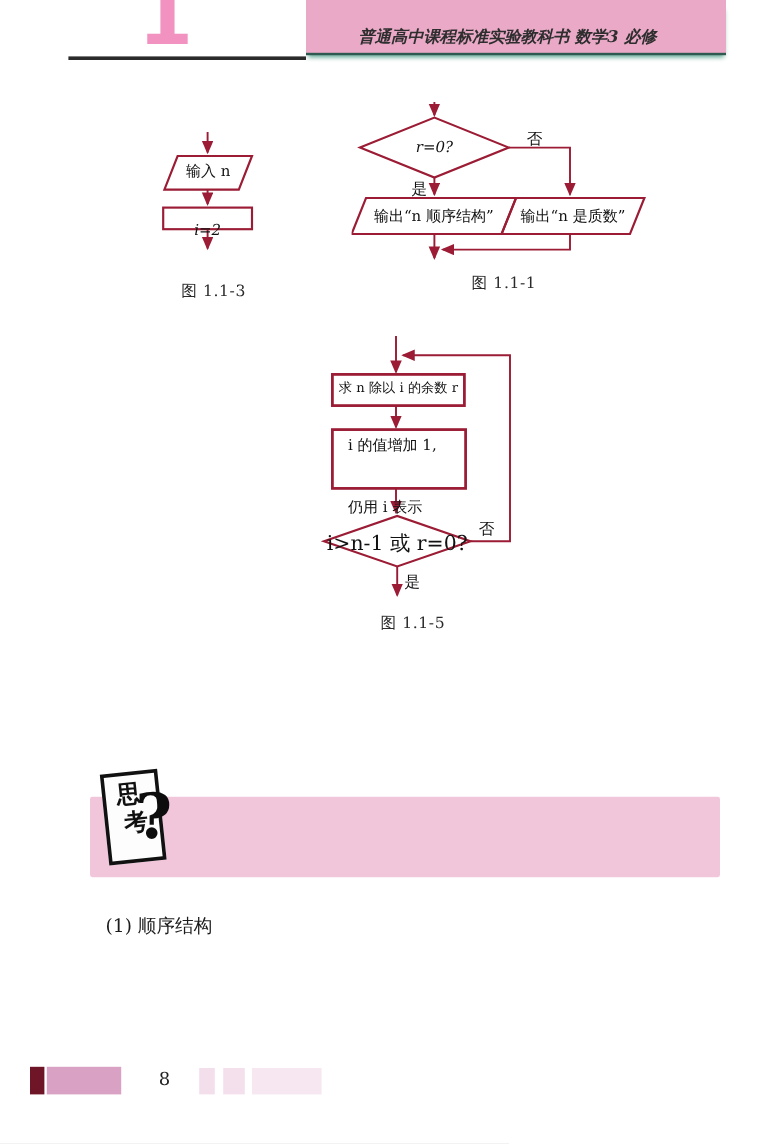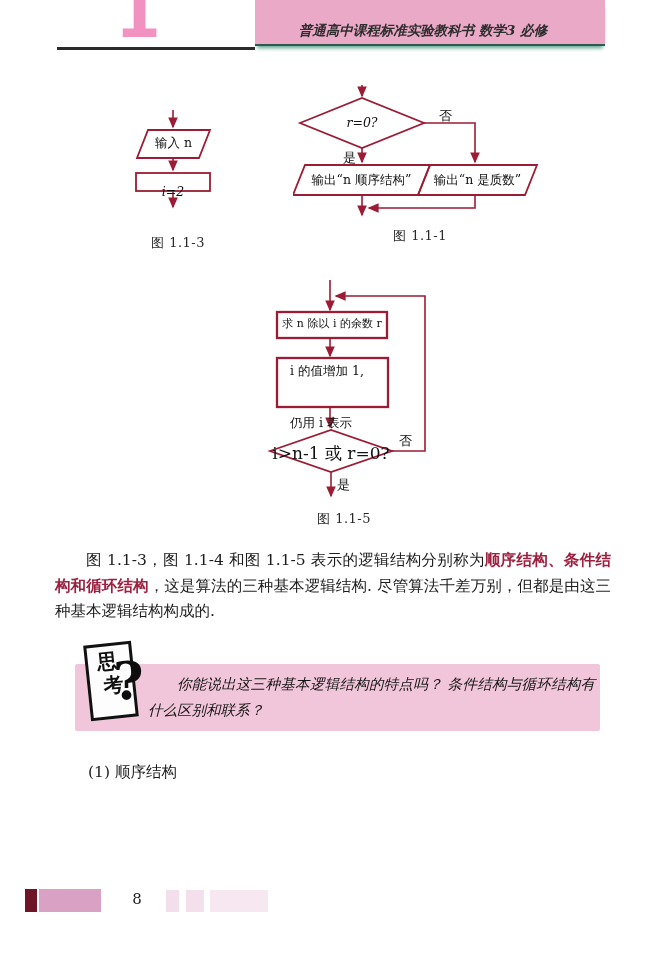--- a/index.html
+++ b/index.html
@@ -129,31 +129,29 @@
     </svg>
     <div class="flabel" style="left:19px;width:110px;top:38px;font-size:11px;">求 n 除以 i 的余数 r</div>
     <div class="flabel" style="left:32px;top:84px;text-align:right;">i 的值增加 1,</div>
     <div class="flabel" style="left:32px;top:104px;text-align:left;margin-top:32px;">仍用 i 表示</div>
     <div class="flabel" style="left:13px;width:120px;top:164px;font-size:17px;">i&gt;n-1 或 r=0?</div>
     <div class="branch" style="left:141px;top:152px;">否</div>
     <div class="branch" style="left:79px;top:196px;">是</div>
     <div class="fcaption" style="left:36px;width:100px;top:230px;">图 1.1-5</div>
   </div>
 
-  <p class="para1"><span>图 1.1-3，图 1.1-4 和图 1.1-5 表示的逻辑结构分别称为</span><span class="red-bold">顺序结构、条件结构和循环结构</span><span>，这是算法的三种基本逻辑结构. 尽管算法千差万别，但都是由这三种基本逻辑结构构成的.</span></p>
 
   <div class="think-band"></div>
   <div class="think-icon">
     <div class="think-card">
       <span class="think-char1">思</span>
       <span class="think-char2">考</span>
     </div>
     <span class="think-q">?</span>
   </div>
-  <div class="think-text">你能说出这三种基本逻辑结构的特点吗？ 条件结构与循环结构有什么区别和联系？</div>
 
   <div class="sec-head">(1) 顺序结构</div>
 
   <div class="foot-dark"></div>
   <div class="foot-pink"></div>
   <div class="page-num">8</div>
   <div class="smudge sm1"></div>
   <div class="smudge sm2"></div>
   <div class="smudge sm3"></div>
 

